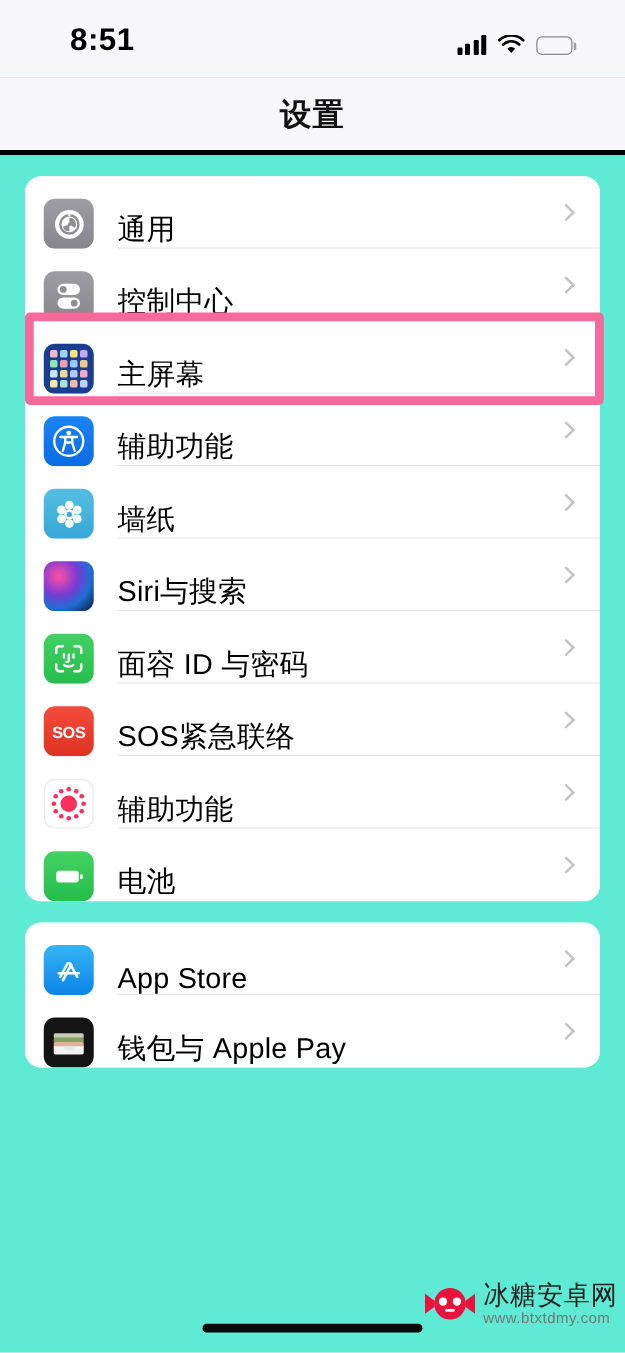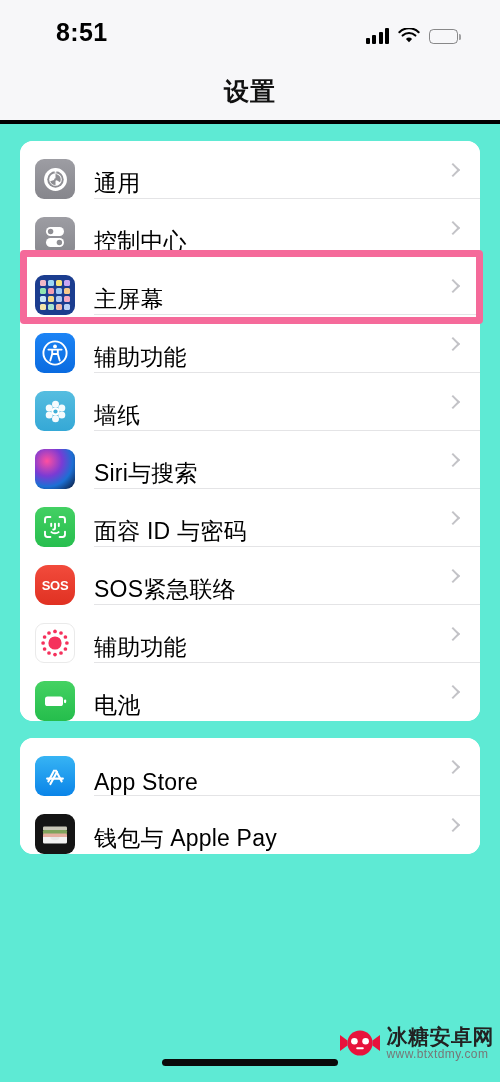--- a/index.html
+++ b/index.html
@@ -152,21 +152,21 @@
   .ico svg { display: block; }
   .ico-gear { background: linear-gradient(#9D9DA3, #86868C); }
   .ico-cc   { background: linear-gradient(#9D9DA3, #86868C); }
   .ico-aa   { background: linear-gradient(#2E86F0, #0E6FE8); }
   .aa-text  { color:#fff; font-size:17px; font-weight:bold; letter-spacing:-0.5px; font-family:"Liberation Sans",sans-serif;}
   .ico-home { background: #1B3D8F; }
   .ico-acc  { background: linear-gradient(#1C84F5, #0A6BE0); }
   .ico-wall { background: linear-gradient(#56BDE0, #35A8D6); }
   .ico-siri { background: radial-gradient(circle at 30% 30%, #FF4FA0 0%, #7A3BD4 38%, #1C6FD4 65%, #0B1430 100%); }
   .ico-face { background: linear-gradient(#43D063, #27BE4E); }
-  .ico-sos  { background: linear-gradient(#F24B3C, #E03122); display:flex;align-items:center;justify-content:center;border-radius:13px;}
+  .ico-sos  { background: linear-gradient(#F24B3C, #E03122); display:flex;align-items:center;justify-content:center;}
   .sos-text { color:#fff; font-size:13px; font-weight:bold; letter-spacing:-0.3px;}
   .ico-exp  { background: #FFFFFF; border:1px solid #EAEAEA; }
   .ico-batt { background: linear-gradient(#44D262, #25BD4C); }
   .ico-priv { background: linear-gradient(#1C84F5, #0A64DC); }
   .ico-app  { background: linear-gradient(#37B4F4, #0A84E8); }
   .ico-wallet { background: #141414; }
   .ico-pass { background: linear-gradient(#9D9DA3, #86868C); }
 
   .home-dots { position:absolute; inset:5px; display:grid; grid-template-columns:repeat(4,1fr); grid-template-rows:repeat(4,1fr); gap:2px; }
   .home-dots i { display:block; border-radius:1.5px; }
@@ -191,21 +191,21 @@
     bottom: 22px;
     display: flex;
     align-items: center;
     gap: 5px;
     z-index: 45;
   }
   .wm-candy { width: 44px; height: 30px; position: relative; }
   .wm-text { line-height: 1.02; }
   .wm-name {
     font-size: 21px;
-    font-weight: bold;
+    font-weight: normal;
     color: #222;
     letter-spacing: 0.5px;
     white-space: nowrap;
   }
   .wm-url {
     font-size: 12px;
     color: #777;
     letter-spacing: 0.4px;
     white-space: nowrap;
   }

